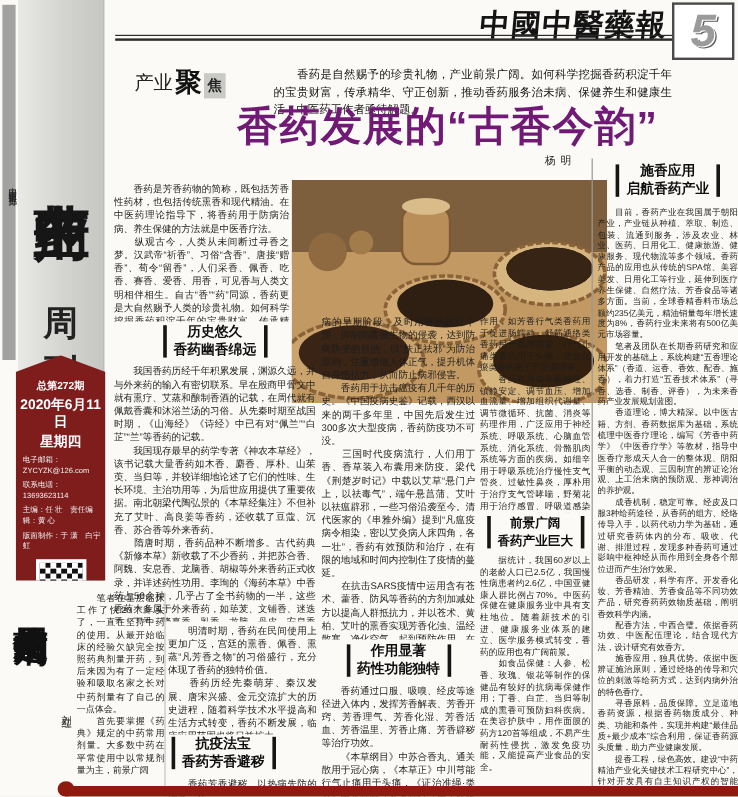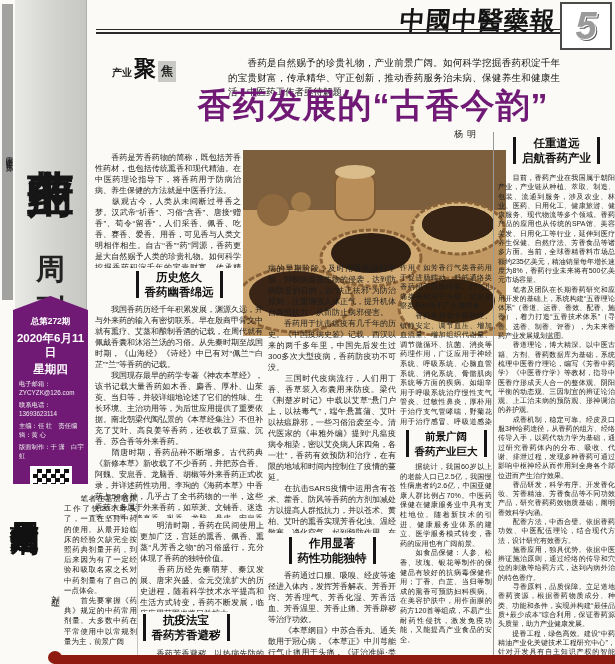--- a/index.html
+++ b/index.html
@@ -11,21 +11,21 @@
   .strip{left:2px;top:4px;width:11px;height:296px;background:#a2a2a0;display:flex;flex-direction:column;
          align-items:center;gap:14px;padding-top:6px;box-sizing:border-box;}
   .strip span{font-size:7px;color:#222;line-height:8px;letter-spacing:1px;}
   
   .sidebar{left:15px;top:0;width:71px;height:484px;background:linear-gradient(90deg,#e9e9e6,#d3d3d0 55%,#c6c6c3);
            border-right:1px solid #b0b0ae;}
   .sb-title{left:22px;top:12px;height:240px;width:58px;font-family:"DejaVu Serif",serif;font-weight:700;
             font-size:47px;line-height:58px;color:#161616;text-align:center;}
   .sb-week{left:15px;top:250px;width:71px;text-align:center;font-size:29px;font-weight:700;letter-spacing:10px;
            padding-left:10px;box-sizing:border-box;color:#222;}
-  .banner{left:13px;top:296px;width:75px;height:188px;background:#701a75;
+  .banner{left:13px;top:296px;width:75px;height:188px;background:#7f1d1d;
           clip-path:polygon(0 14px,50% 0,100% 14px,100% 100%,0 100%);
           display:flex;flex-direction:column;align-items:center;padding-top:20px;box-sizing:border-box;gap:3px;}
   .banner .iss{font-size:8.5px;font-weight:700;color:#fff;}
   .banner .date{font-size:11.5px;font-weight:700;color:#fff;line-height:14px;text-align:center;}
   .banner .sm{font-size:6.3px;color:#efefee;line-height:9px;align-self:flex-start;padding-left:6px;}
   .qrrow{display:flex;align-items:center;gap:4px;margin-top:5px;}
   .dash{width:9px;height:0;border-top:1px solid #dcdcda;}
   .qr{width:36px;height:36px;background:
       conic-gradient(#111 25%,#fff 0 50%,#111 0 75%,#fff 0) 0 0/9px 9px,#fff;
       outline:3px solid #fff;outline-offset:-1px;border:1px solid #555;}
@@ -41,21 +41,21 @@
   .txt.bl-t{font-size:7.5px;line-height:10.2px;}
   
   .brand{left:340px;top:4px;width:216px;text-align:right;font-family:"DejaVu Serif",serif;font-weight:700;
          font-size:25px;color:#141414;transform:skewX(-5deg);letter-spacing:1px;}
   .rule{left:96px;top:29px;width:464px;height:2px;border-top:1px solid #2a2a2a;border-bottom:2px solid #2a2a2a;}
   .pagebox{left:560px;top:2px;width:52px;height:48px;background:#fff;border:2px solid #4a4a4a;box-sizing:border-box;
            display:flex;align-items:center;justify-content:center;}
   .pagenum{font-size:38px;font-weight:700;font-style:italic;color:#9a9a9a;
            text-shadow:1px 1px 0 #fff,2px 2px 0 #5c5c5c;}
   .focus{left:112px;top:54px;display:flex;align-items:flex-end;gap:2px;}
-  .focus .f-sm{font-size:10px;font-weight:700;color:#222;padding-bottom:4px;}
+  .focus .f-sm{font-size:16px;font-weight:400;color:#222;padding-bottom:4px;}
   .focus .f-b1{font-family:"DejaVu Serif",serif;font-size:22px;font-weight:700;color:#111;}
   .focus .f-b2{font-size:12px;font-weight:700;color:#222;background:#c9c9c6;padding:2px 3px;margin-bottom:2px;}
   .intro{left:228px;top:56px;width:332px;font-family:"DejaVu Serif",serif;font-size:9.5px;line-height:14.5px;
          color:#151515;white-space:pre-line;text-align:justify;}
   .headline{left:150px;top:83px;width:446px;text-align:center;font-size:34px;font-weight:900;color:#701a75;
             letter-spacing:1px;}
   .byline{left:280px;top:128px;width:200px;text-align:right;font-size:9px;color:#222;letter-spacing:4px;}
   
   .photo{left:243px;top:150px;width:263px;height:186px;overflow:hidden;}
   
@@ -204,21 +204,21 @@
   </div>
 
   <div class="abs txt s" style="left:400px;top:462px;width:92px;height:202px;overflow:hidden">　　据统计，我国60岁以上的老龄人口已2.5亿，我国慢性病患者约2.6亿，中国亚健康人群比例占70%。中医药保健在健康服务业中具有支柱地位。随着新技术的引进、健康服务业体系的建立、医学服务模式转变，香药的应用也有广阔前景。
 　　如食品保健：人参、松香、玫瑰、银花等制作的保健品有较好的抗病毒保健作用；丁香、白芷、当归等制成的熏香可预防妇科疾病。在美容护肤中，用作面膜的药方120首等组成，不易产生耐药性侵扰，激发免疫功能，又能提高产业食品的安全。</div>
 
   <div class="abs vrule"></div>
   <div class="abs rart">
     <div class="sec" style="margin:4px 0 8px 0">
       <div class="hbar"></div>
       <div class="sec-t">
-        <div>任重道远</div>
+        <div>施香应用</div>
         <div>启航香药产业</div>
       </div>
       <div class="hbar"></div>
     </div>
     <div class="txt s" style="font-size:7px;line-height:9.3px">　　目前，香药产业在我国属于朝阳产业，产业链从种植、萃取、制造、包装、流通到服务，涉及农业、林业、医药、日用化工、健康旅游、健康服务、现代物流等多个领域。香药产品的应用也从传统的SPA馆、美容美发、日用化工等行业，延伸到医疗养生保健、自然疗法、芳香食品等诸多方面。当前，全球香精香料市场总额约235亿美元，精油销量每年增长速度为8%，香药行业未来将有500亿美元市场容量。
 　　笔者及团队在长期香药研究和应用开发的基础上，系统构建“五香理论体系”（香道、运香、香效、配香、施香），着力打造“五香技术体系”（寻香、选香、制香、评香），为未来香药产业发展规划蓝图。
 　　香道理论，博大精深。以中医古籍、方剂、香药数据库为基础，系统梳理中医香疗理论，编写《芳香中药学》《中医香疗学》等教材，指导中医香疗形成天人合一的整体观、阴阳平衡的动态观、三因制宜的辨证论治观、上工治未病的预防观、形神调治的养护观。
 　　成香机制，稳定可靠。经皮及口服3种给药途径，从香药的组方、经络传导入手，以药代动力学为基础，通过研究香药体内的分布、吸收、代谢、排泄过程，发现多种香药可通过影响中枢神经从而作用到全身各个部位进而产生治疗效果。
 　　香品研发，科学有序。开发香化妆、芳香精油、芳香食品等不同功效产品，研究香药药效物质基础，阐明香效科学内涵。
 　　配香方法，中西合璧。依据香药功效、中医配伍理论，结合现代方法，设计研究有效香方。

